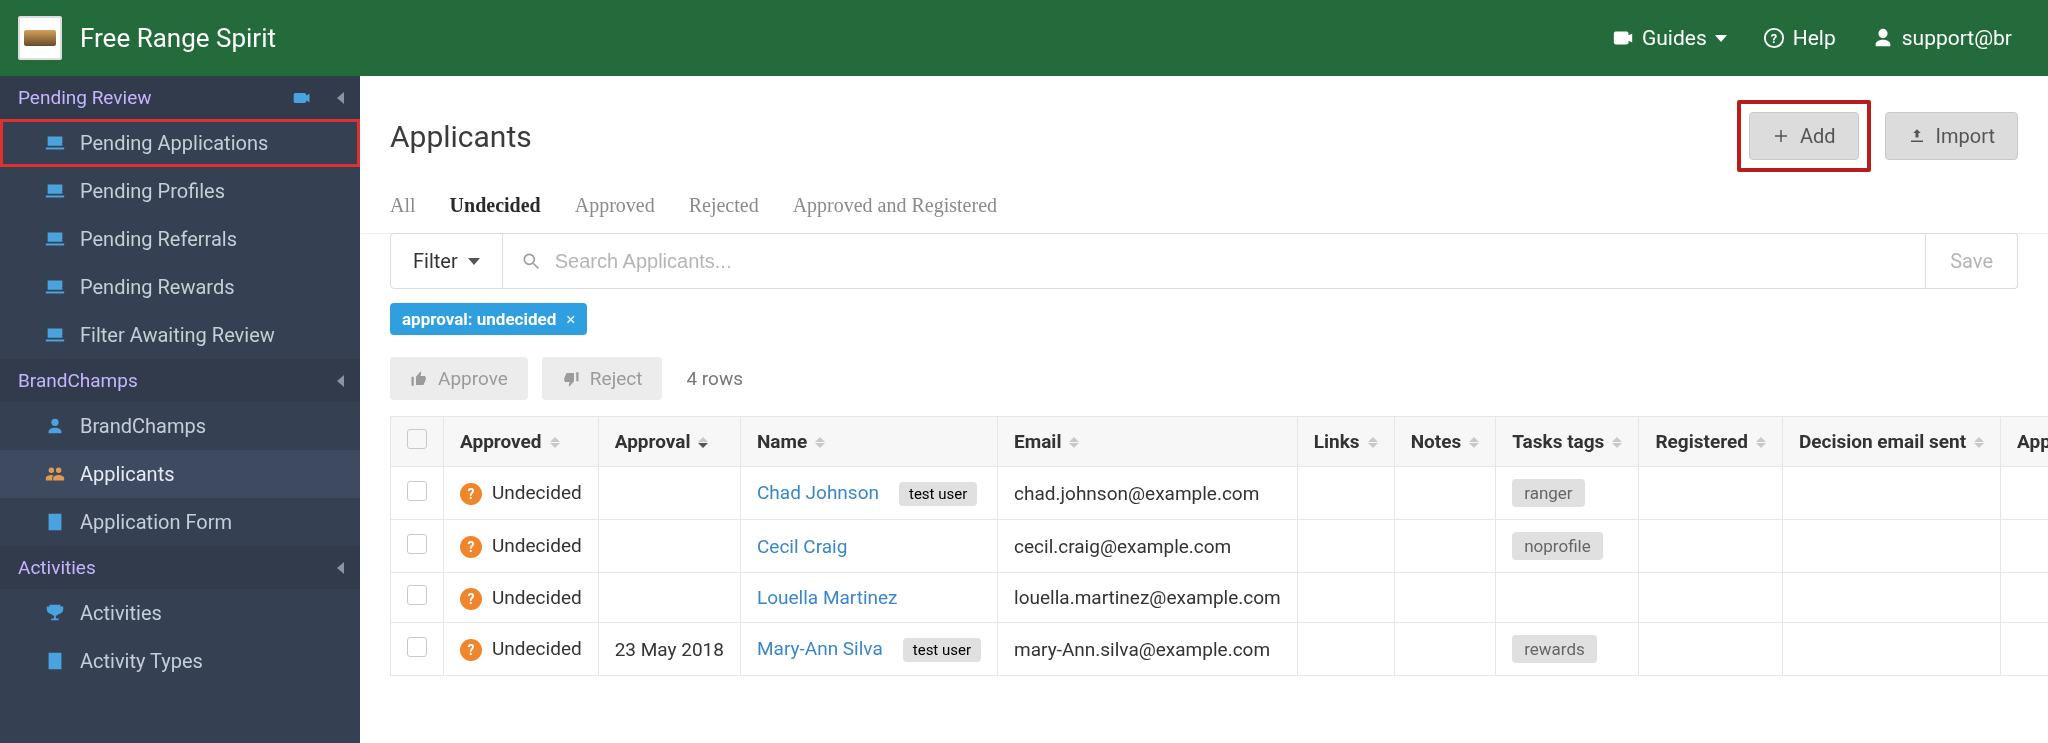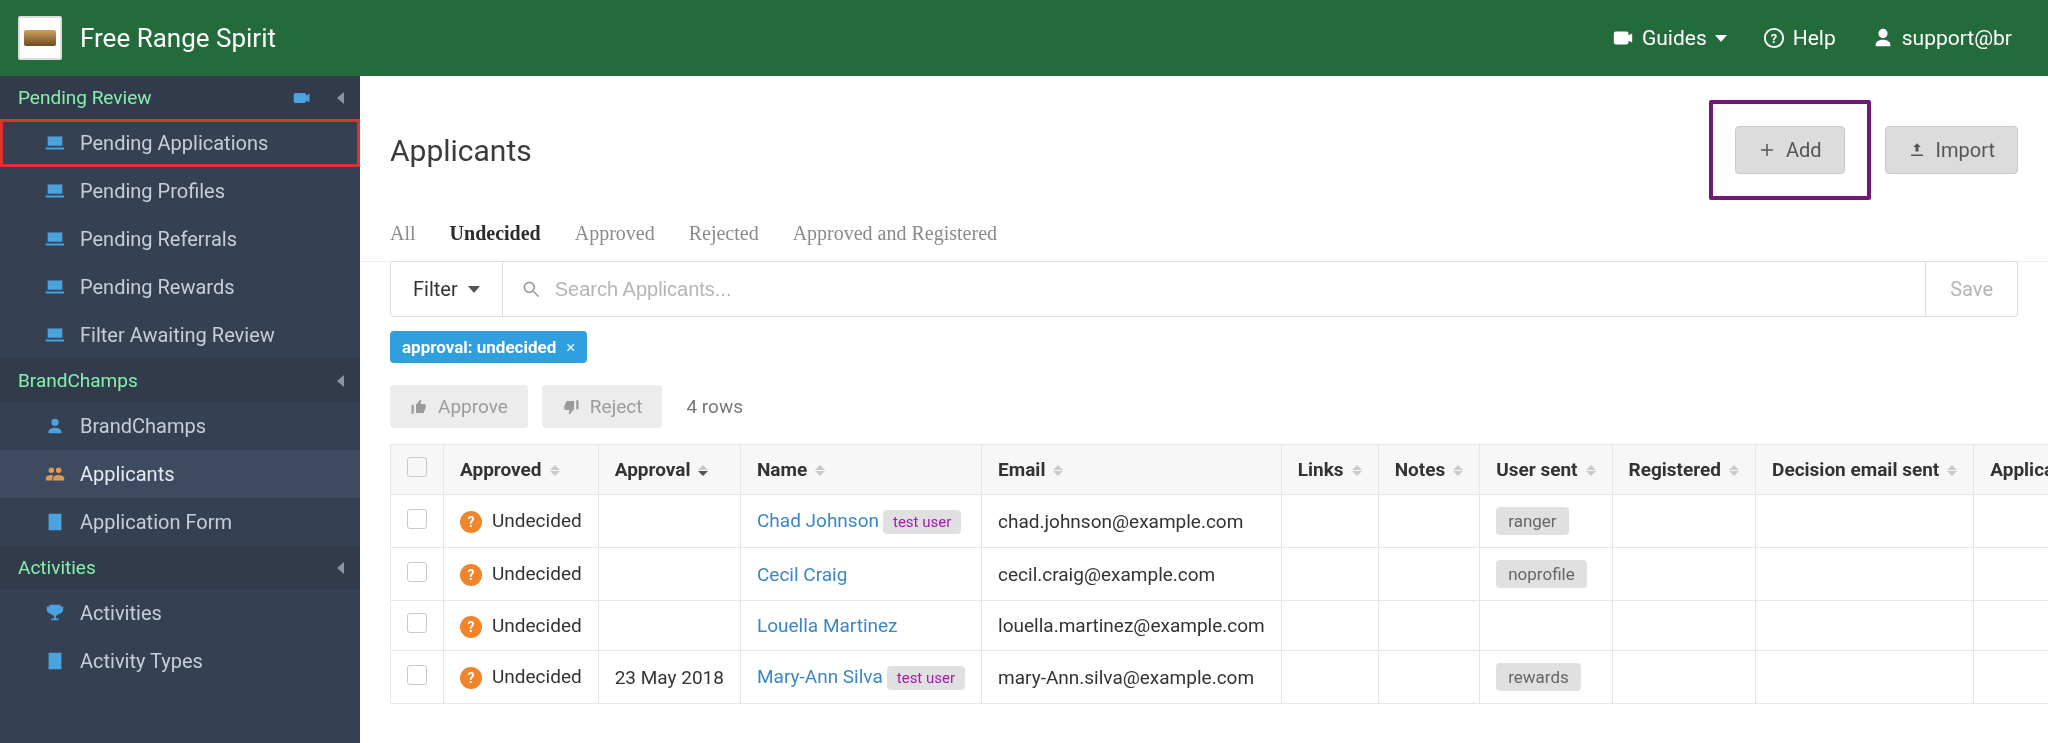--- a/index.html
+++ b/index.html
@@ -8,35 +8,35 @@
   .app-header { height: 76px; background: #246b3b; display: flex; align-items: center; color: #fff; padding: 0 18px; }
   .brand-logo { width: 44px; height: 44px; background: #fff; border: 2px solid #ddd; border-radius:2px; display:flex;align-items:center;justify-content:center; margin-right:18px;}
   .brand-logo-inner{width:32px;height:16px;background:linear-gradient(#d2a05a,#6b4b28);border-radius:2px;position:relative;}
   .brand-name { font-size: 26px; font-weight: 400; color:#fff; }
   .header-spacer { flex:1; }
   .header-item { display:flex; align-items:center; gap:8px; font-size:21px; padding:0 18px; cursor:pointer;}
   .header-item svg { width:22px; height:22px; fill:#fff; }
   
   .layout { display:flex; height: calc(100vh - 64px); min-height: 679px;}
   .sidebar { width: 360px; background:#354052; color:#b7c0cd; flex-shrink:0; display:flex; flex-direction:column; }
-  .sidebar-group { display:flex; align-items:center; padding: 10px 18px; background:#313b4c; color:#86efac; font-size:19px; cursor:pointer; position:relative;}
+  .sidebar-group { display:flex; align-items:center; padding: 10px 18px; background:#313b4c; color:#c4b5fd; font-size:19px; cursor:pointer; position:relative;}
   .sidebar-group .chev { position:absolute; right:16px; }
   .sidebar-group .cam { position:absolute; right:48px; }
   .sidebar-item { display:flex; align-items:center; gap:14px; padding: 12px 4px 12px 44px; cursor:pointer; font-size:20px; color:#c5ced9;}
   .sidebar-item.active { background:#3d4a60; color:#e6ebf1; }
   .sidebar-item.hl { outline: 3px solid #e03131; outline-offset:-3px; }
   .sidebar-icon { width:22px; height:22px; fill:#4aa3df; flex-shrink:0;}
   
   .main { flex:1; background:#fff; display:flex; flex-direction:column; min-width:0;}
   .page-head { display:flex; align-items:center; padding: 24px 30px 22px 30px;}
   .page-title { font-size: 30px; color:#3b3b3b; font-weight:400;}
   .head-spacer { flex:1; }
   .btn { display:inline-flex; align-items:center; gap:10px; padding: 11px 22px; border:1px solid #c9c9c9; background:#dcdcdc; color:#555; border-radius:4px; font-size:20px; cursor:pointer; }
   .btn svg { width:18px;height:18px;fill:#555; }
-  .btn-wrap-hl { border:4px solid #701a75; padding:22px; border-radius:2px; margin-right:14px;}
+  .btn-wrap-hl { border:4px solid #b91c1c; padding:8px; border-radius:2px; margin-right:14px;}
   .tabs { display:flex; gap:34px; padding: 0 30px 16px 30px; border-bottom:1px solid #eee; font-size:20px;}
   .tab { color:#8a8a8a; cursor:pointer;font-family:Liberation Serif, serif; }
   .tab.active { color:#2b2b2b; font-weight:700; }
   .filter-row { display:flex; padding: 0 30px; margin-top:-1px;}
   .filter-box { flex:1; display:flex; align-items:center; border:1px solid #ddd; border-radius:4px 0 0 4px; height:56px;}
   .filter-label-btn { display:flex; align-items:center; gap:10px; padding:0 22px; border-right:1px solid #ddd; height:100%; cursor:pointer; font-size:20px; color:#333;}
   .search-icon { width:20px;height:20px;fill:#9b9b9b; margin:0 14px 0 18px; }
   .search-input { border:none; outline:none; font-size:20px; color:#333; flex:1; background:transparent;}
   .search-input::placeholder { color:#b5b5b5; }
   .save-btn { border:1px solid #ddd; border-left:none; border-radius:0 4px 4px 0; padding:0 24px; height:56px; display:flex;align-items:center; color:#b5b5b5; font-size:20px; background:#fff; cursor:pointer;}
@@ -53,21 +53,21 @@
   table { border-collapse:collapse; min-width:100%; }
   th, td { border:1px solid #e6e6e6; padding:12px 16px; text-align:left; font-size:19px; white-space:nowrap;}
   thead th { background:#f7f7f8; color:#333; font-weight:700; position:relative;}
   .sort-arrows { display:inline-flex; flex-direction:column; margin-left:8px; vertical-align:middle; gap:1px;}
   .sort-arrows span{width:0;height:0;border-left:5px solid transparent;border-right:5px solid transparent;}
   .sort-arrows .up{border-bottom:5px solid #c9c9c9;}
   .sort-arrows .down{border-top:5px solid #c9c9c9;}
   .sort-arrows.desc .down{border-top-color:#555;}
   input[type=checkbox]{width:20px;height:20px;border:1px solid #c9c9c9;border-radius:3px;appearance:none;cursor:pointer;}
   .link { color:#3a87c8; cursor:pointer;}
-  .pill { display:inline-block; background:#e0e0e0; color:#a21caf; font-size:15px; padding:3px 10px; border-radius:4px; margin-left:4px;}
+  .pill { display:inline-block; background:#e0e0e0; color:#000000; font-size:15px; padding:3px 10px; border-radius:4px; margin-left:20px;}
   .tag { display:inline-block; background:#e0e0e0; color:#666; font-size:17px; padding:4px 12px; border-radius:4px;}
   .status-icon{display:inline-flex;width:22px;height:22px;border-radius:50%;background:#f0852b;color:#fff;align-items:center;justify-content:center;font-weight:700;font-size:14px;margin-right:10px;}
   .chev-down{display:inline-block;width:0;height:0;border-left:6px solid transparent;border-right:6px solid transparent;border-top:7px solid currentColor;}
   .chev-left{display:inline-block;width:0;height:0;border-top:6px solid transparent;border-bottom:6px solid transparent;border-right:7px solid currentColor;}
 </style>
 </head>
 <body>
 
 <div class="app-header">
   <div class="brand-logo">
@@ -267,21 +267,21 @@
                   <span class="down"></span>
                 </span></th>
               <th><span>Links</span><span class="sort-arrows">
                   <span class="up"></span>
                   <span class="down"></span>
                 </span></th>
               <th><span>Notes</span><span class="sort-arrows">
                   <span class="up"></span>
                   <span class="down"></span>
                 </span></th>
-              <th><span>User sent</span><span class="sort-arrows">
+              <th><span>Tasks tags</span><span class="sort-arrows">
                   <span class="up"></span>
                   <span class="down"></span>
                 </span></th>
               <th><span>Registered</span><span class="sort-arrows">
                   <span class="up"></span>
                   <span class="down"></span>
                 </span></th>
               <th><span>Decision email sent</span><span class="sort-arrows">
                   <span class="up"></span>
                   <span class="down"></span>

